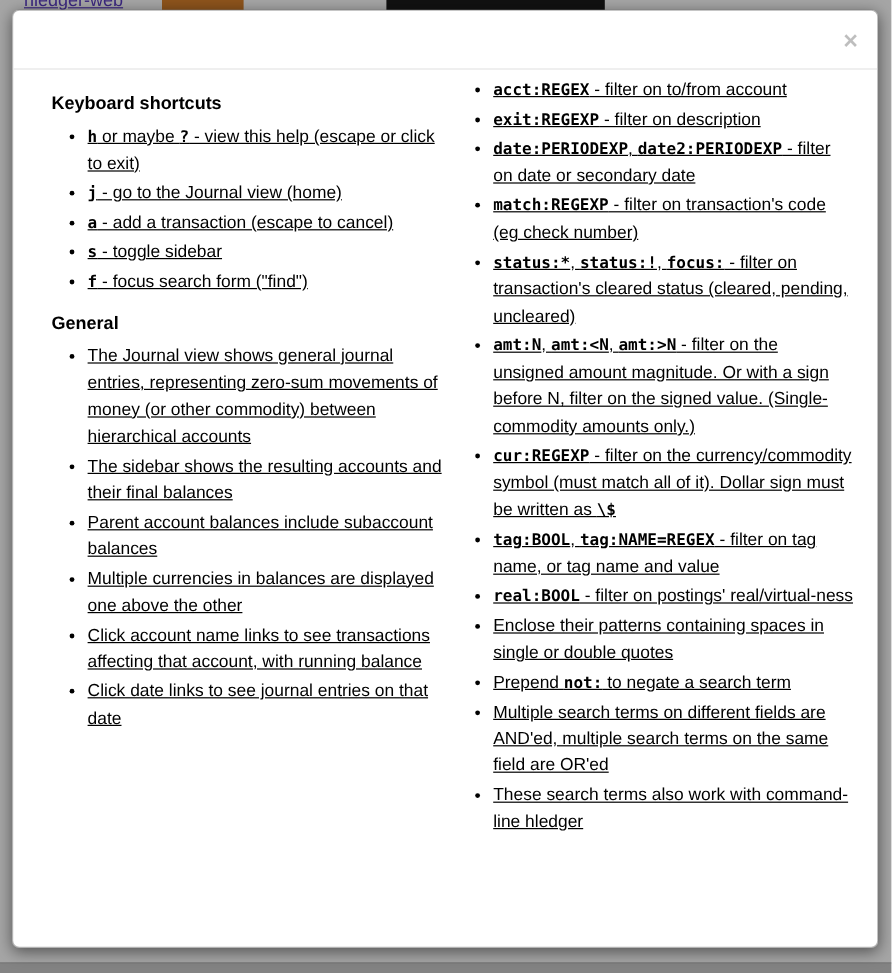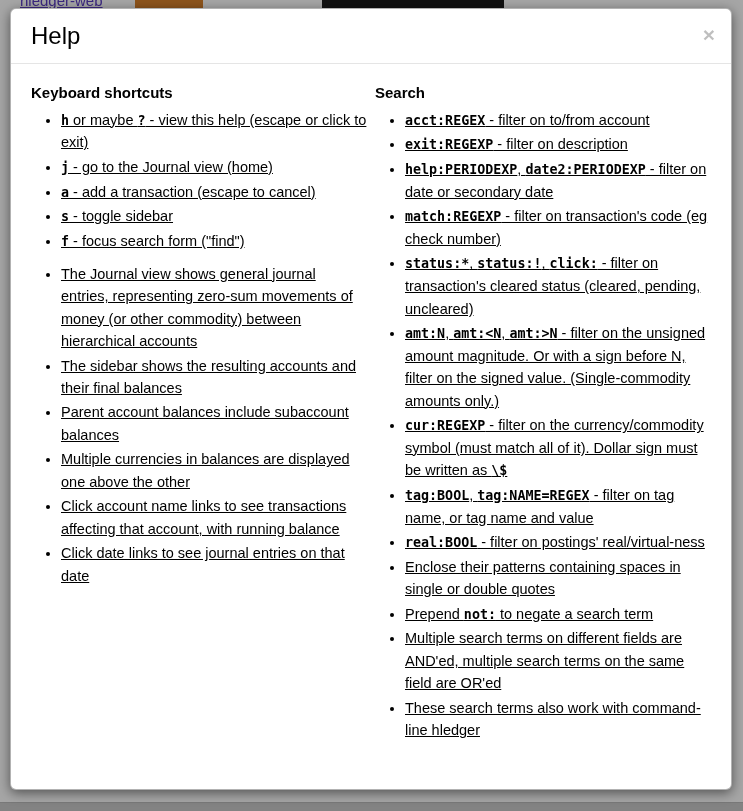--- a/index.html
+++ b/index.html
@@ -53,21 +53,21 @@
     margin: 0; font-size: 24px; font-weight: 500; color: #000; line-height: 1.2;
   }
   .close-btn {
     float: right; font-size: 21px; font-weight: 700; line-height: 1;
     color: #000; opacity: 0.25; cursor: pointer; margin-top: 2px;
     background: none; border: 0; padding: 0;
     font-family: "Liberation Sans", sans-serif;
   }
   .modal-body {
     flex: 1 1 auto; padding: 6px 20px 14px 20px;
-    display: flex; gap: 8px; overflow: hidden;
+    display: flex; gap: 8px; overflow: hidden; margin-left: 12px;
   }
   .help-col { flex: 1 1 50%; min-width: 0; }
 
   .section-heading {
     font-size: 15px; font-weight: 700; color: #000;
     margin: 14px 0 8px 0;
   }
   ul.help-list {
     margin: 0 0 10px 0; padding-left: 30px;
     font-size: 14.5px; color: #000; line-height: 1.55; text-decoration: underline;
@@ -89,49 +89,48 @@
     <span class="dark-blob"></span>
   </div>
   <div class="bottom-strip"></div>
 </div>
 
 <div class="overlay"></div>
 
 <div class="modal">
   <div class="modal-header">
     <button class="close-btn">×</button>
-    <h3 class="modal-title">Help</h3>
   </div>
   <div class="modal-body">
     <div class="help-col">
         <h4 class="section-heading">Keyboard shortcuts</h4>
         <ul class="help-list">
           <li><code>h</code> or maybe <code>?</code> - view this help (escape or click to exit)</li>
           <li><code>j</code> - go to the Journal view (home)</li>
           <li><code>a</code> - add a transaction (escape to cancel)</li>
           <li><code>s</code> - toggle sidebar</li>
           <li><code>f</code> - focus search form ("find")</li>
         </ul>
+        <h4 class="section-heading">General</h4>
         <ul class="help-list">
           <li>The Journal view shows general journal entries, representing zero-sum movements of money (or other commodity) between hierarchical accounts</li>
           <li>The sidebar shows the resulting accounts and their final balances</li>
           <li>Parent account balances include subaccount balances</li>
           <li>Multiple currencies in balances are displayed one above the other</li>
           <li>Click account name links to see transactions affecting that account, with running balance</li>
           <li>Click date links to see journal entries on that date</li>
         </ul>
       </div>
     <div class="help-col">
-        <h4 class="section-heading">Search</h4>
         <ul class="help-list">
           <li><code>acct:REGEX</code> - filter on to/from account</li>
           <li><code>exit:REGEXP</code> - filter on description</li>
-          <li><code>help:PERIODEXP</code>, <code>date2:PERIODEXP</code> - filter on date or secondary date</li>
+          <li><code>date:PERIODEXP</code>, <code>date2:PERIODEXP</code> - filter on date or secondary date</li>
           <li><code>match:REGEXP</code> - filter on transaction's code (eg check number)</li>
-          <li><code>status:*</code>, <code>status:!</code>, <code>click:</code> - filter on transaction's cleared status (cleared, pending, uncleared)</li>
+          <li><code>status:*</code>, <code>status:!</code>, <code>focus:</code> - filter on transaction's cleared status (cleared, pending, uncleared)</li>
           <li><code>amt:N</code>, <code>amt:&lt;N</code>, <code>amt:&gt;N</code> - filter on the unsigned amount magnitude. Or with a sign before N, filter on the signed value. (Single-commodity amounts only.)</li>
           <li><code>cur:REGEXP</code> - filter on the currency/commodity symbol (must match all of it). Dollar sign must be written as <code>\$</code></li>
           <li><code>tag:BOOL</code>, <code>tag:NAME=REGEX</code> - filter on tag name, or tag name and value</li>
           <li><code>real:BOOL</code> - filter on postings' real/virtual-ness</li>
           <li>Enclose their patterns containing spaces in single or double quotes</li>
           <li>Prepend <code>not:</code> to negate a search term</li>
           <li>Multiple search terms on different fields are AND'ed, multiple search terms on the same field are OR'ed</li>
           <li>These search terms also work with command-line hledger</li>
         </ul>
       </div>

